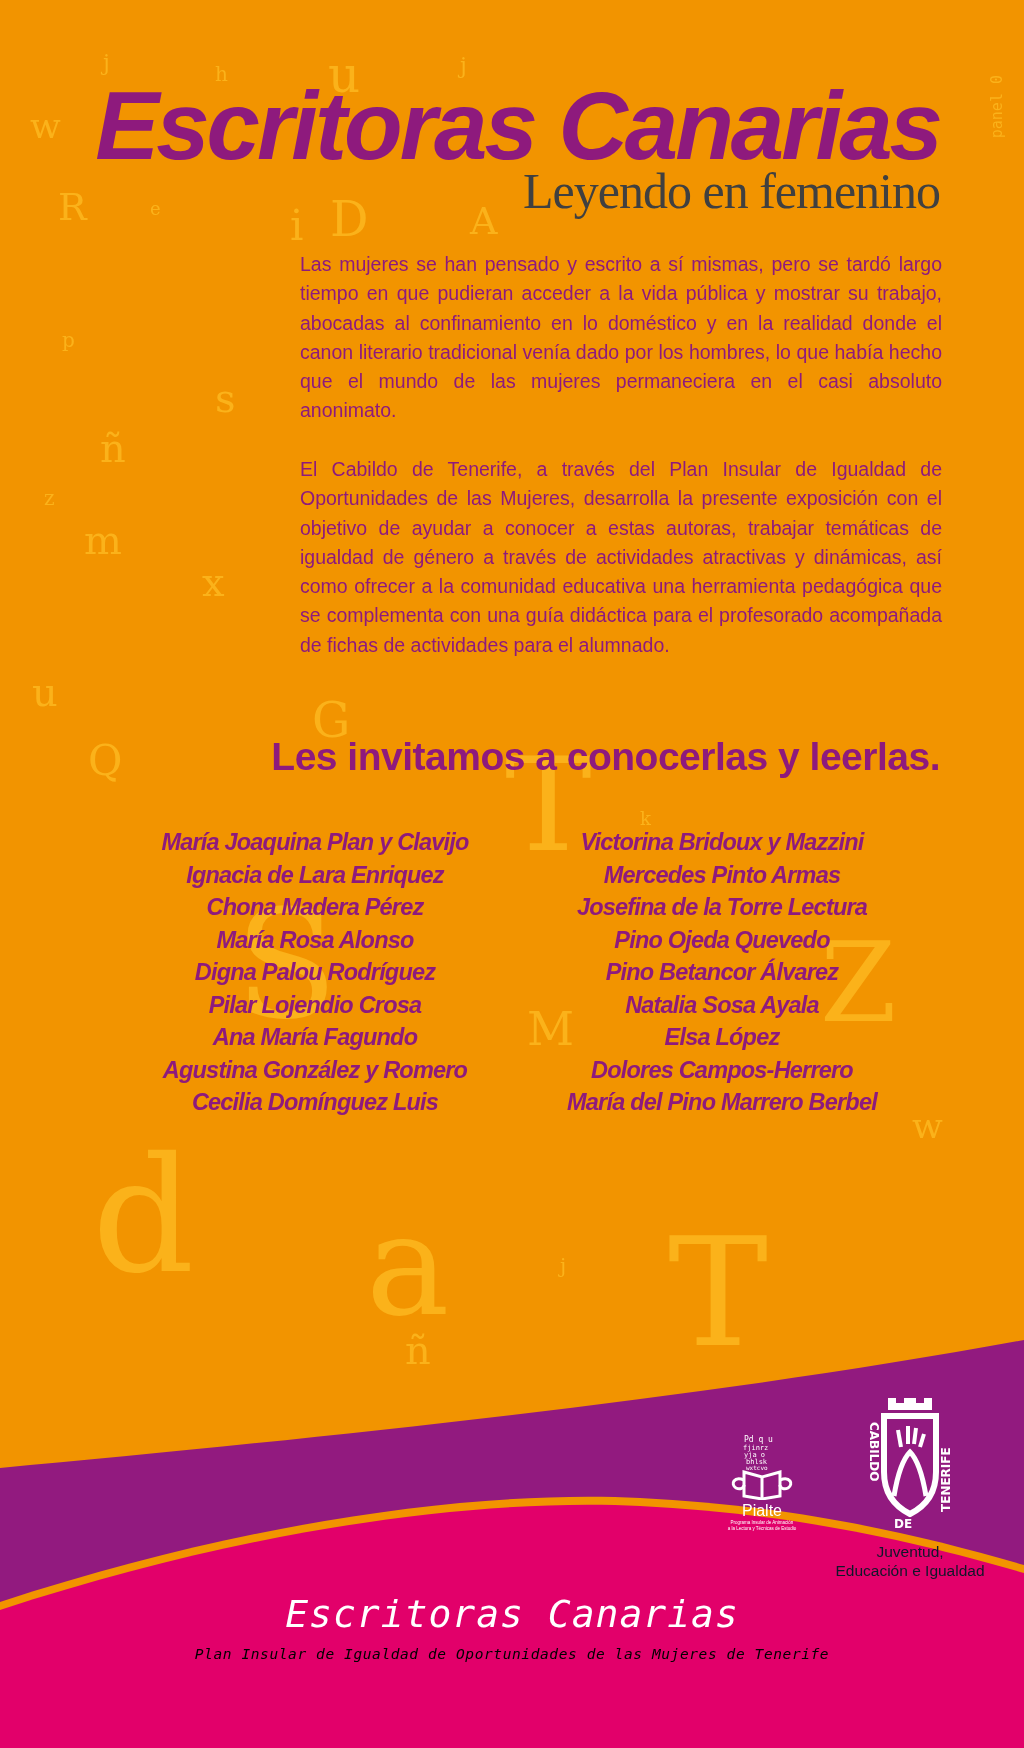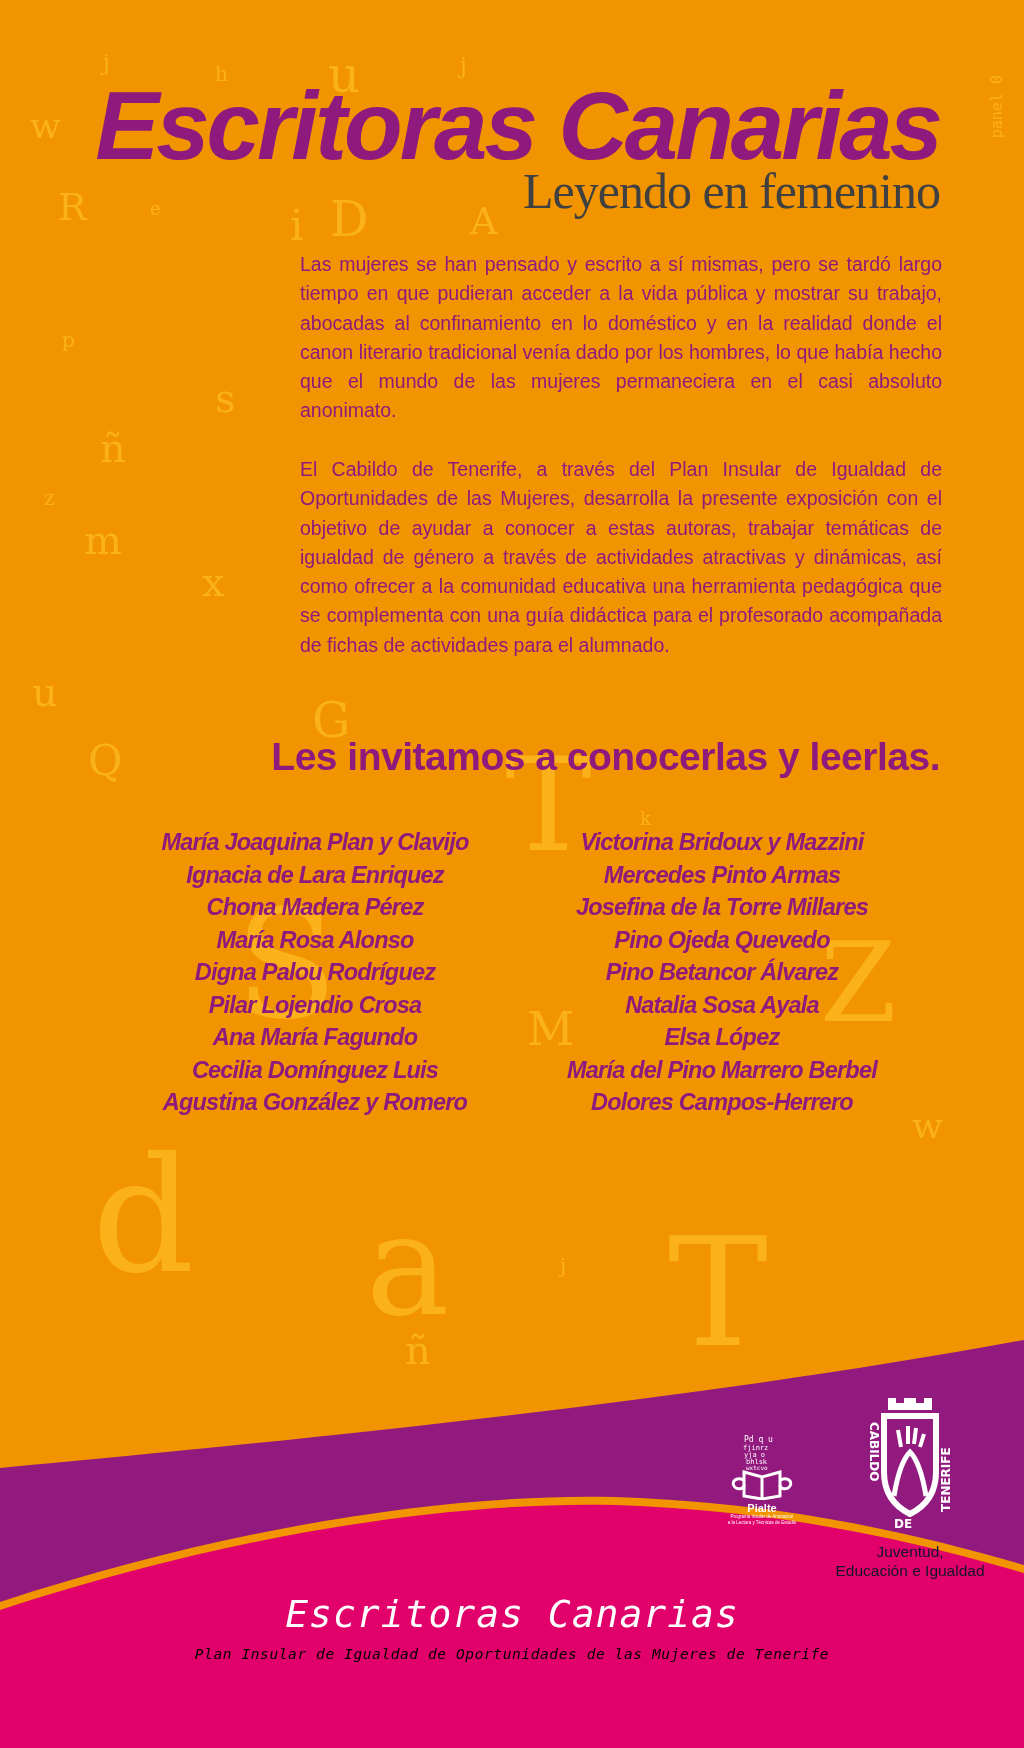--- a/index.html
+++ b/index.html
@@ -9,21 +9,21 @@
   .subtitle{position:absolute;left:200px;top:166px;width:740px;text-align:right;color:#404040;font-family:Liberation Serif, serif;font-size:50px;line-height:1;letter-spacing:-1px;}
   .vtext{position:absolute;left:988px;top:75px;color:#fbb21a;font-family:"DejaVu Sans Mono",monospace;font-size:15px;writing-mode:vertical-rl;transform:rotate(180deg);}
   .para{position:absolute;left:300px;width:642px;color:#8e1a7d;font-family:"Liberation Sans",sans-serif;font-size:19.5px;line-height:29.3px;text-align:justify;text-align-last:left;}
   .invite{position:absolute;left:180px;top:735px;width:760px;text-align:right;color:#8e1a7d;font-family:"Liberation Sans",sans-serif;font-weight:bold;font-size:39px;letter-spacing:-0.5px;}
   .col{position:absolute;top:826px;width:400px;text-align:center;}
   .col div{color:#8e1a7d;font-family:"Liberation Sans",sans-serif;font-weight:bold;font-style:italic;font-size:23.5px;line-height:32.5px;letter-spacing:-0.8px;}
   .col-left{left:115px;}
   .col-right{left:522px;}
   svg.band{position:absolute;left:0;top:1340px;}
   .logo-pialte{position:absolute;left:712px;top:1432px;width:100px;text-align:center;}
-  .pialte-name{color:#fff;font-family:"Liberation Sans",sans-serif;font-weight:bold;font-size:11px;margin-top:-2px;}
+  .pialte-name{color:#fff;font-family:"Liberation Sans",sans-serif;font-weight:normal;font-size:16px;margin-top:-2px;}
   .pialte-sub{color:#fff;font-family:"Liberation Sans",sans-serif;font-size:4.5px;line-height:5.5px;}
   .logo-cabildo{position:absolute;left:850px;top:1392px;}
   .dept{position:absolute;left:820px;top:1542px;width:180px;text-align:center;color:#0f172a;font-family:"Liberation Sans",sans-serif;font-size:15.5px;line-height:19px;}
   .foot-title{position:absolute;left:0;top:1592px;width:1024px;text-align:center;color:#fff;font-family:"DejaVu Sans Mono",monospace;font-style:italic;font-size:38px;letter-spacing:1px;font-weight:normal;}
   .foot-sub{position:absolute;left:0;top:1646px;width:1024px;text-align:center;color:#000000;font-family:"DejaVu Sans Mono",monospace;font-style:italic;font-size:14.5px;letter-spacing:0.6px;}
 </style>
 </head>
 <body>
 
 <div>
@@ -70,33 +70,33 @@
 <div class="invite">Les invitamos a conocerlas y leerlas.</div>
 
 <div class="col col-left">
   <div>María Joaquina Plan y Clavijo</div>
   <div>Ignacia de Lara Enriquez</div>
   <div>Chona Madera Pérez</div>
   <div>María Rosa Alonso</div>
   <div>Digna Palou Rodríguez</div>
   <div>Pilar Lojendio Crosa</div>
   <div>Ana María Fagundo</div>
+  <div>Agustina González y Romero</div>
   <div>Cecilia Domínguez Luis</div>
-  <div>Agustina González y Romero</div>
 </div>
 <div class="col col-right">
   <div>Victorina Bridoux y Mazzini</div>
   <div>Mercedes Pinto Armas</div>
-  <div>Josefina de la Torre Millares</div>
+  <div>Josefina de la Torre Lectura</div>
   <div>Pino Ojeda Quevedo</div>
   <div>Pino Betancor Álvarez</div>
   <div>Natalia Sosa Ayala</div>
   <div>Elsa López</div>
+  <div>Dolores Campos-Herrero</div>
   <div>María del Pino Marrero Berbel</div>
-  <div>Dolores Campos-Herrero</div>
 </div>
 
 <svg class="band" width="1024" height="408" viewBox="0 0 1024 408">
   <path d="M0,128 C300,100 700,60 1024,0 L1024,408 L0,408 Z" fill="#921a7f"></path>
   <path d="M0,262 C250,180 480,150 640,158 C800,166 920,195 1024,225 L1024,408 L0,408 Z" fill="#f29400"></path>
   <path d="M0,270 C250,188 480,158 640,166 C800,174 920,203 1024,233 L1024,408 L0,408 Z" fill="#e2006a"></path>
 </svg>
 
 <div class="logo-pialte">
   <svg width="80" height="68" viewBox="0 0 80 68">

